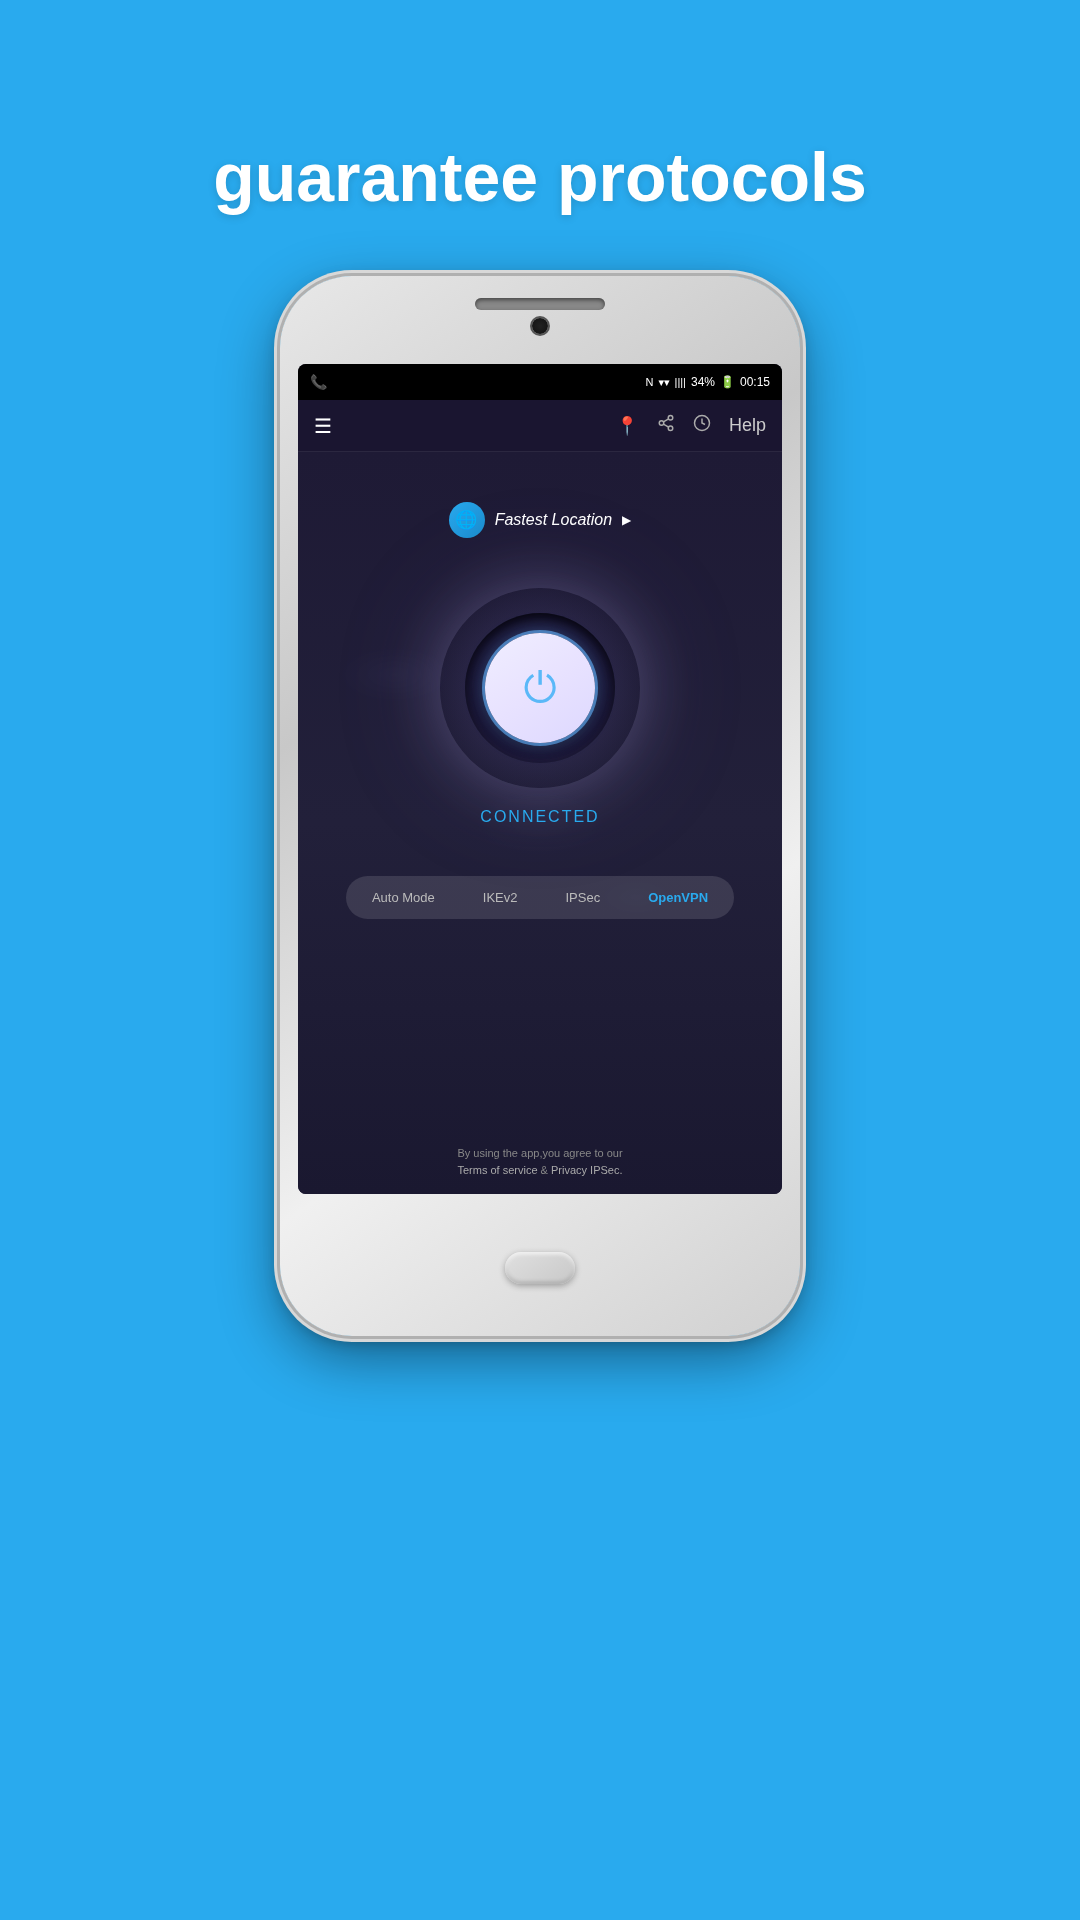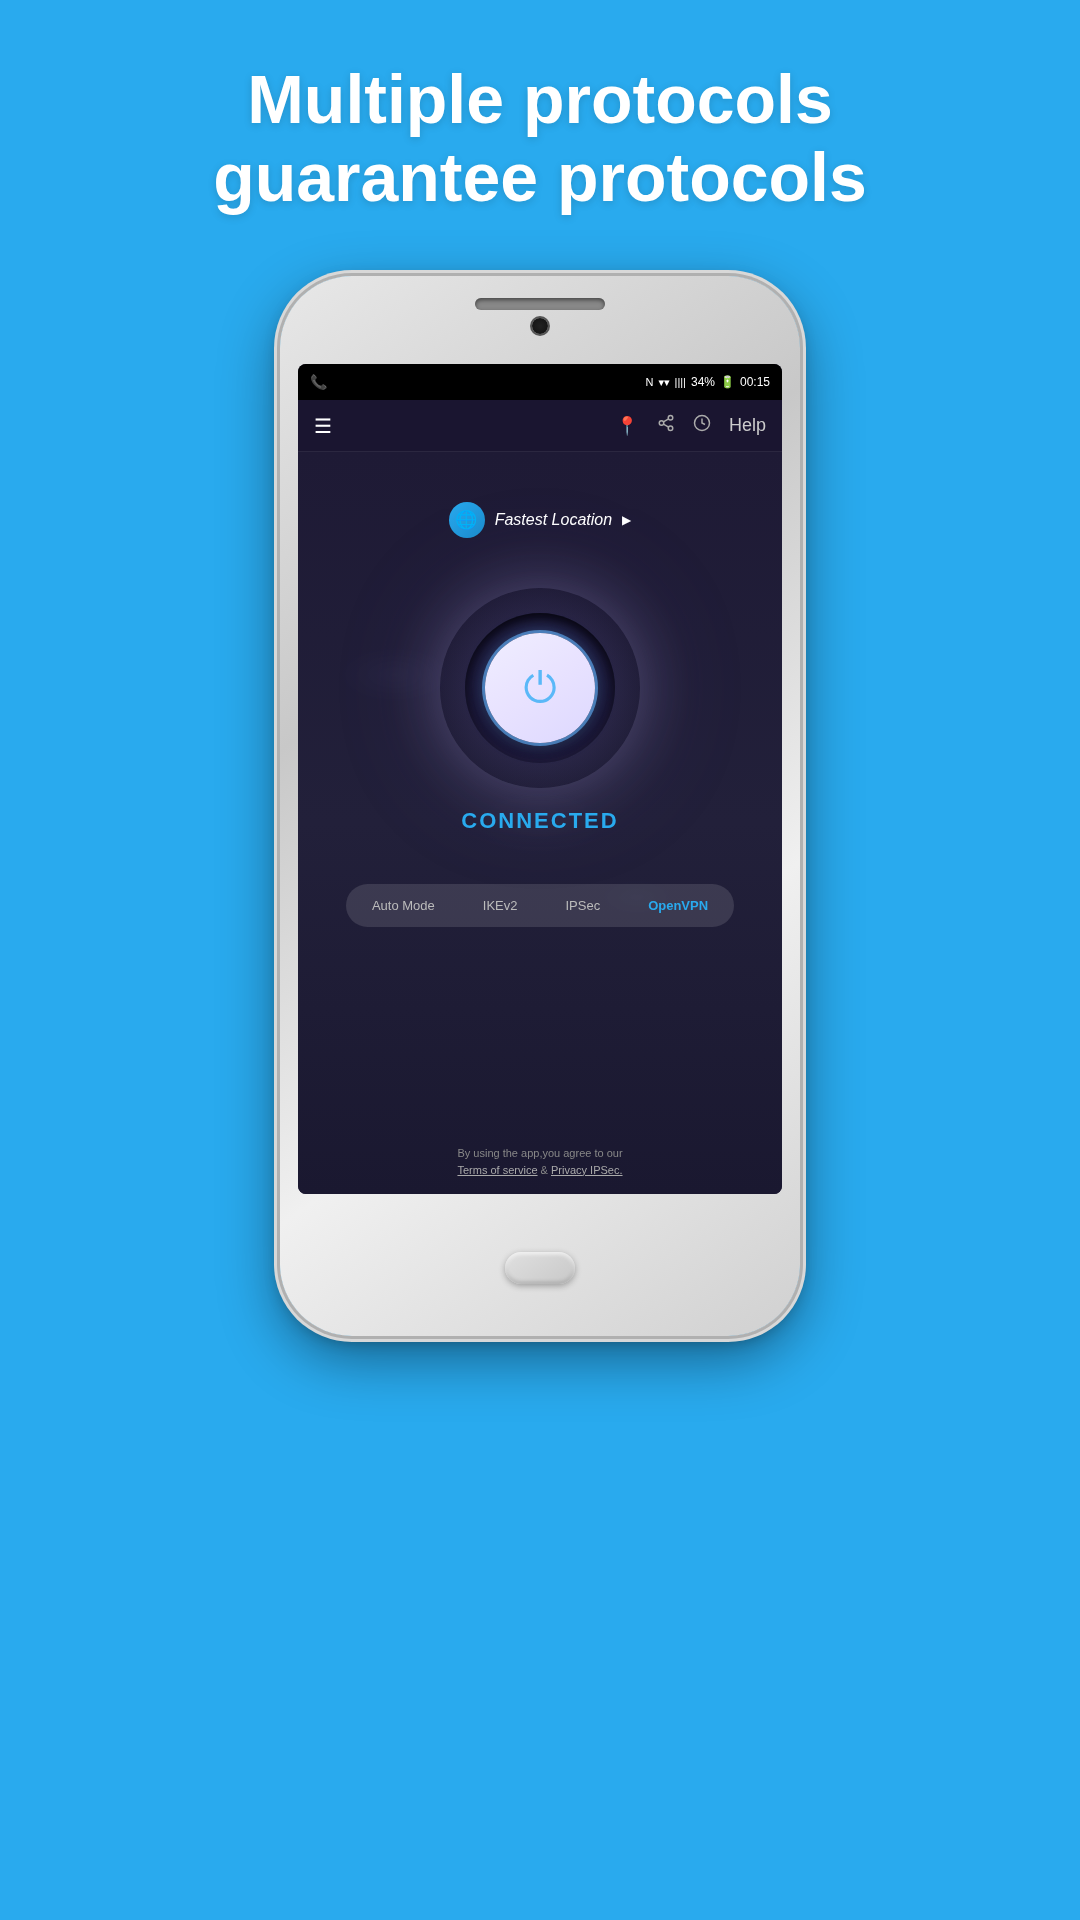--- a/index.html
+++ b/index.html
@@ -263,22 +263,22 @@
     }
 
     .power-symbol {
       color: #5ab8f8;
       font-size: 42px;
       line-height: 1;
     }
 
     .connected-text {
       color: #29aaee;
-      font-size: 22px;
-      font-weight: 700;
+      font-size: 16px;
+      font-weight: 400;
       letter-spacing: 2px;
       margin-top: 20px;
       text-transform: uppercase;
     }
 
     
     .protocol-tabs {
       display: flex;
       align-items: center;
       background: rgba(255,255,255,0.12);
@@ -312,21 +312,20 @@
     }
 
     .footer-text {
       color: #888;
       font-size: 11px;
       line-height: 1.5;
     }
 
     .footer-link {
       color: #aaa;
-      text-decoration: underline;
       font-size: 11px;
     }
 
     
     .home-button {
       position: absolute;
       bottom: 52px;
       left: 50%;
       transform: translateX(-50%);
       width: 70px;
@@ -336,21 +335,21 @@
       box-shadow:
         inset 0 2px 4px rgba(255,255,255,0.8),
         inset 0 -2px 4px rgba(0,0,0,0.2),
         0 2px 6px rgba(0,0,0,0.3);
     }
   </style>
 </head>
 <body>
 
 <div class="headline">
-  <span>Multiple protocols</span><br>
+  <br>
   <span>guarantee protocols</span>
 </div>
 
 <div class="phone-wrapper">
   <div class="phone-shell"></div>
 
   <div class="speaker-grille"></div>
 
   <div class="front-camera"></div>
 

